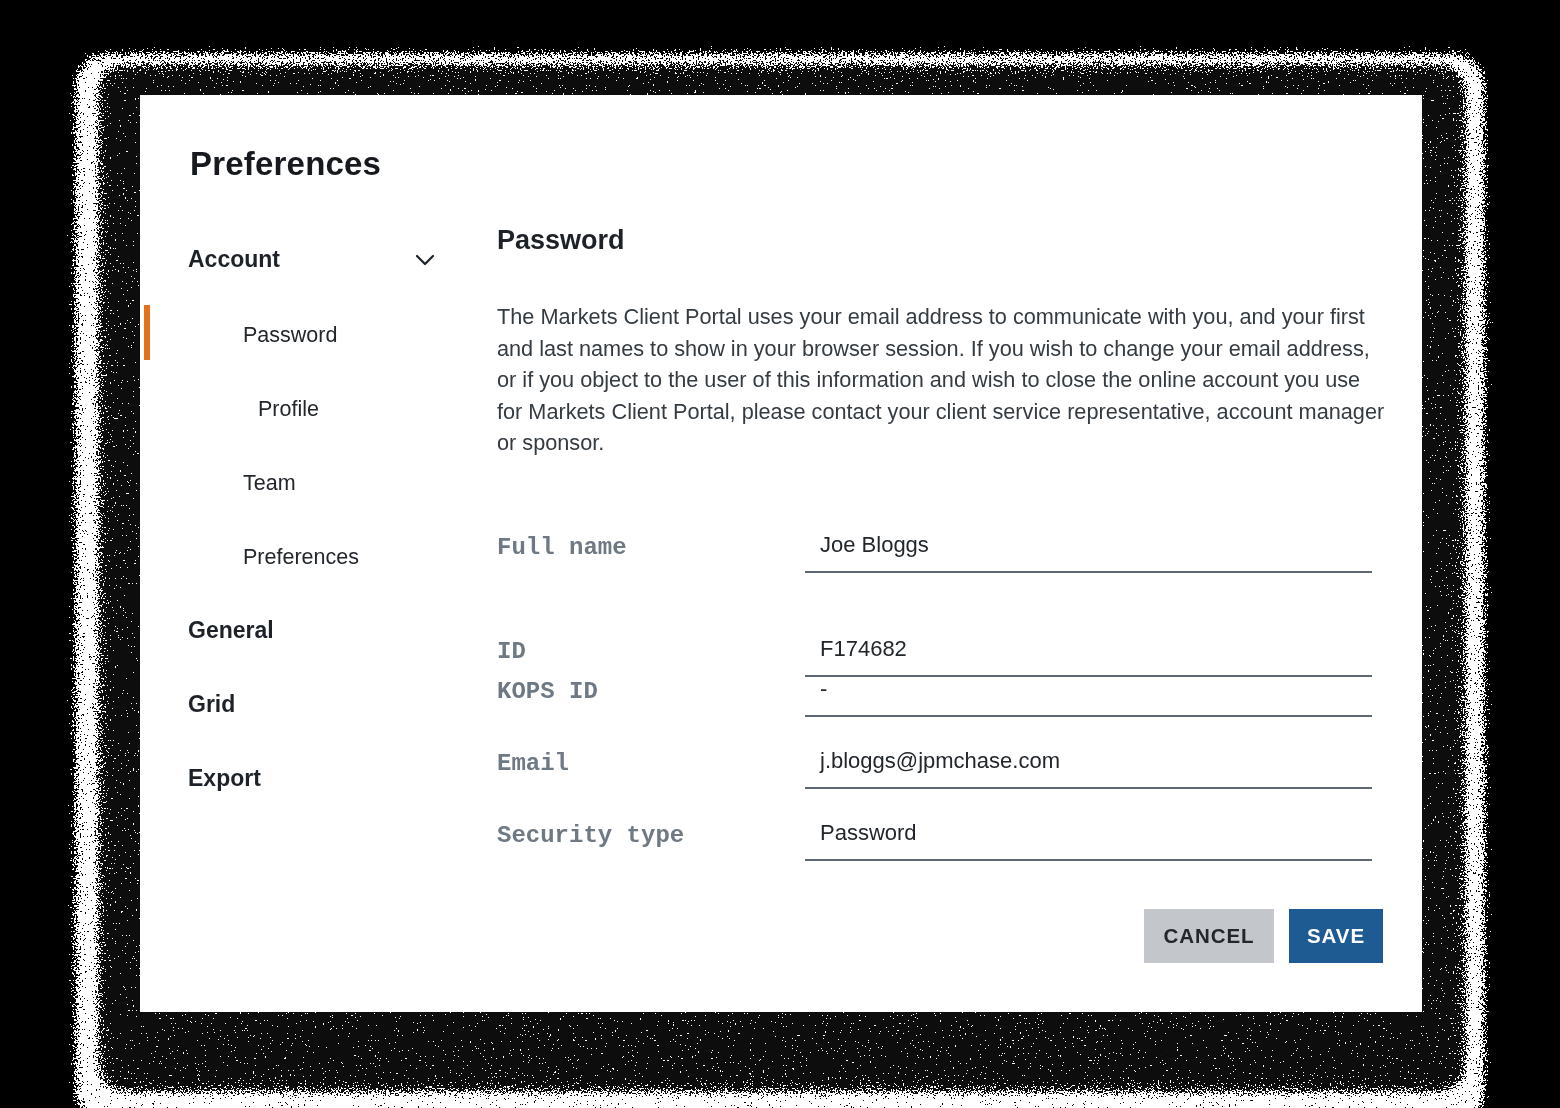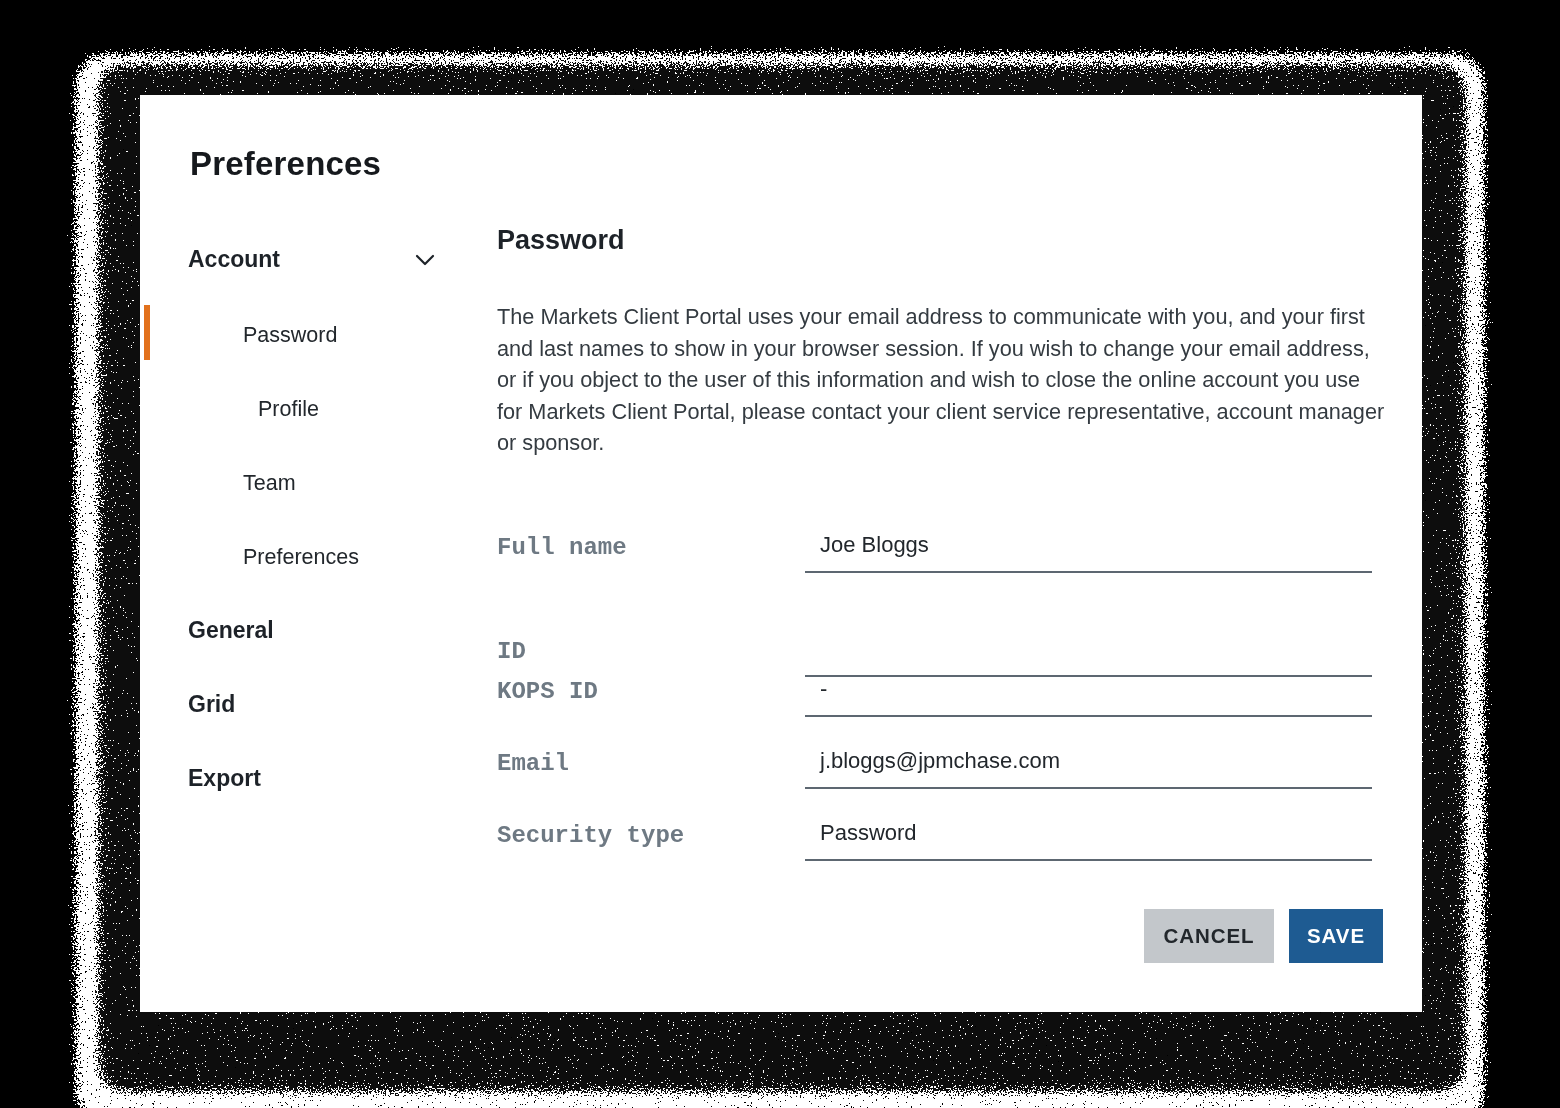--- a/index.html
+++ b/index.html
@@ -137,20 +137,21 @@
     <div class="desc">The Markets Client Portal uses your email address to communicate with you, and your first and last names to show in your browser session. If you wish to change your email address, or if you object to the user of this information and wish to close the online account you use for Markets Client Portal, please contact your client service representative, account manager or sponsor.</div>
 
     <div class="field" style="top:430px;">
       <div class="flabel">Full name</div>
       <div class="fvalue">Joe Bloggs</div>
       <div class="fline"></div>
     </div>
 
     <div class="field" style="top:502px;margin-top:32px;">
       <div class="flabel">ID</div>
+      <div class="fvalue">F174682</div>
       <div class="fline"></div>
     </div>
 
     <div class="field" style="top:574px;">
       <div class="flabel">KOPS ID</div>
       <div class="fvalue">-</div>
       <div class="fline"></div>
     </div>
 
     <div class="field" style="top:646px;">

